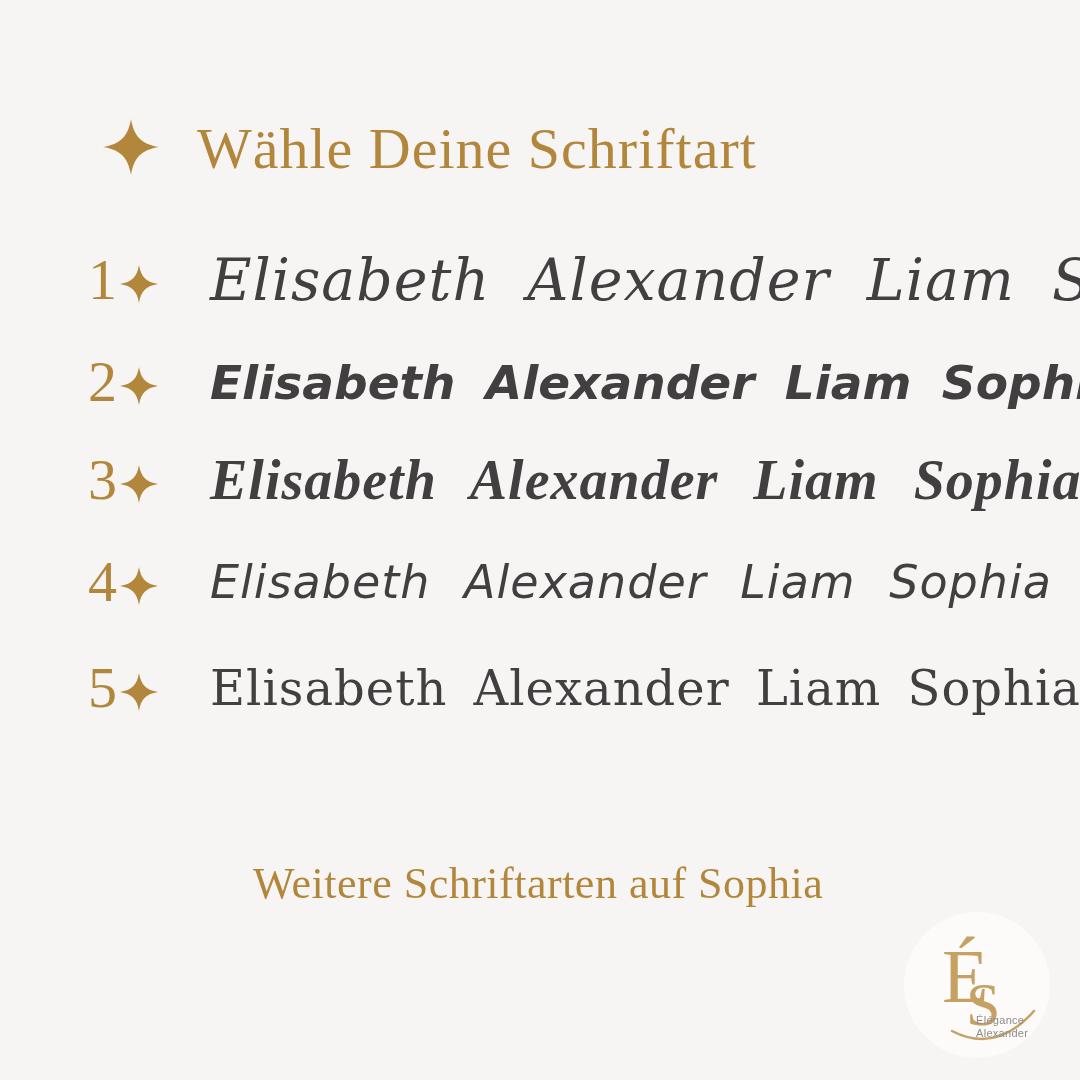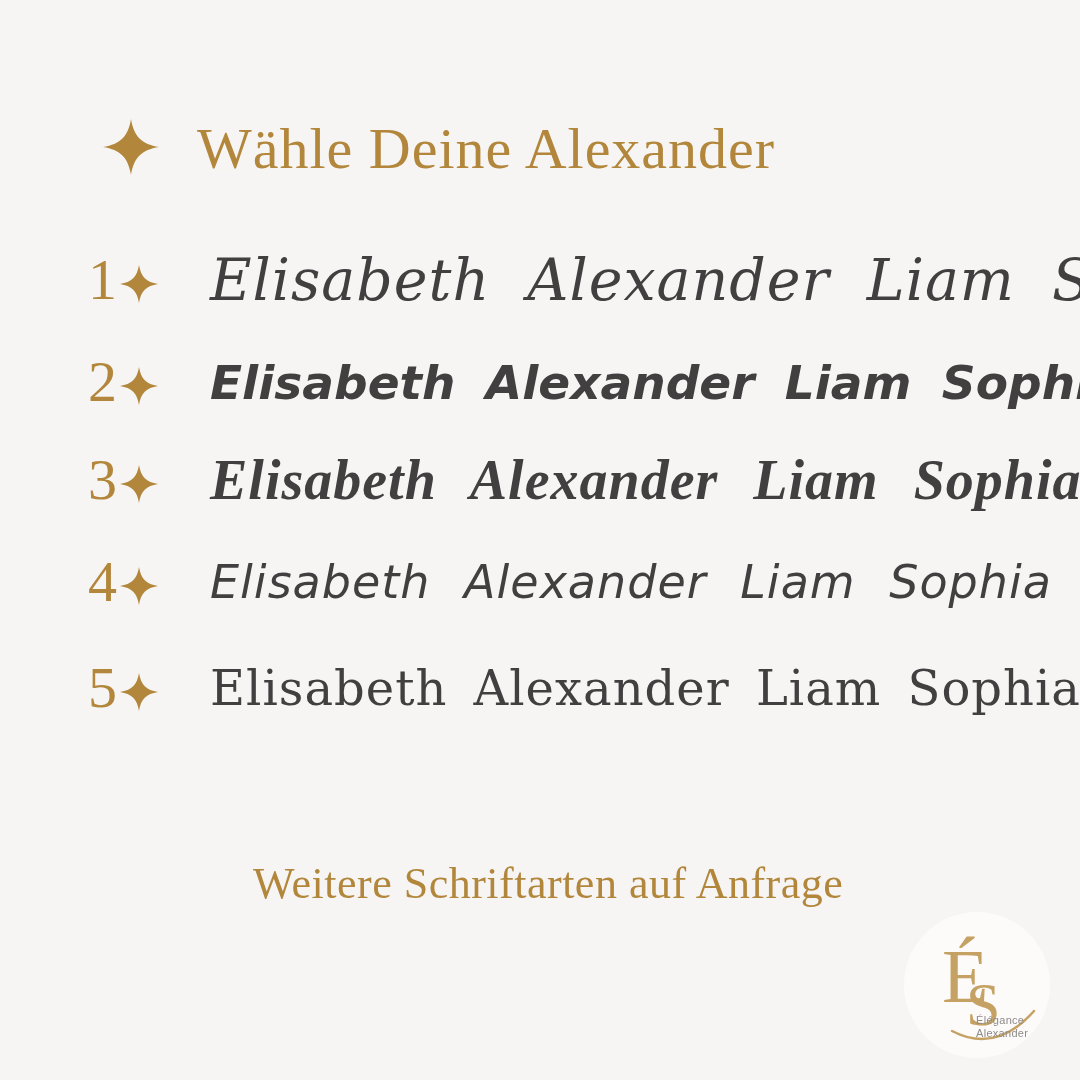--- a/index.html
+++ b/index.html
@@ -93,21 +93,21 @@
 </head>
 <body>
 
 <div class="canvas">
 
   <span class="header-star">
     <svg viewBox="0 0 100 100" aria-hidden="true">
       <path fill="#b2873c" d="M50 0 C55 31 69 45 100 50 C69 55 55 69 50 100 C45 69 31 55 0 50 C31 45 45 31 50 0 Z"></path>
     </svg>
   </span>
-  <h1 class="page-title">Wähle Deine Alexander</h1>
+  <h1 class="page-title">Wähle Deine Schriftart</h1>
 
   <div class="font-row row-1">
     <div class="row-label">
       <span class="row-number">1</span>
       <span class="row-star">
         <svg viewBox="0 0 100 100" aria-hidden="true">
             <path fill="#b2873c" d="M50 0 C55 31 69 45 100 50 C69 55 55 69 50 100 C45 69 31 55 0 50 C31 45 45 31 50 0 Z"></path>
           </svg>
       </span>
     </div>
@@ -155,21 +155,21 @@
       <span class="row-number">5</span>
       <span class="row-star">
         <svg viewBox="0 0 100 100" aria-hidden="true">
             <path fill="#b2873c" d="M50 0 C55 31 69 45 100 50 C69 55 55 69 50 100 C45 69 31 55 0 50 C31 45 45 31 50 0 Z"></path>
           </svg>
       </span>
     </div>
     <span class="row-sample style-5">Elisabeth Alexander Liam Sophia</span>
   </div>
 
-  <div class="footer-note">Weitere Schriftarten auf Anfrage</div>
+  <div class="footer-note">Weitere Schriftarten auf Sophia</div>
 
   <div class="logo-badge">
     <svg class="logo-monogram" viewBox="0 0 146 146" aria-hidden="true">
       <text x="38" y="90" font-family="Liberation Serif, serif" font-size="76" fill="#c5a263">É</text>
       <text x="62" y="113" font-family="Liberation Serif, serif" font-size="62" fill="#c5a263">S</text>
       <path d="M 48 119 Q 92 142 130 99" fill="none" stroke="#c5a263" stroke-width="2.5" stroke-linecap="round"></path>
     </svg>
     <div class="logo-name">
       <div>Élégance</div>
       <div>Alexander</div>

